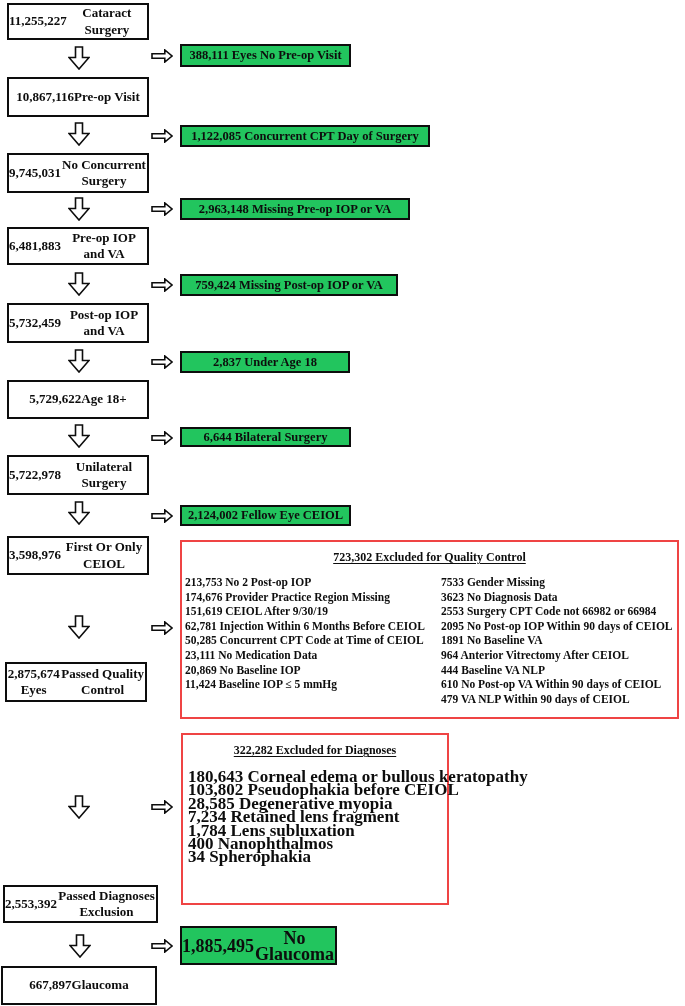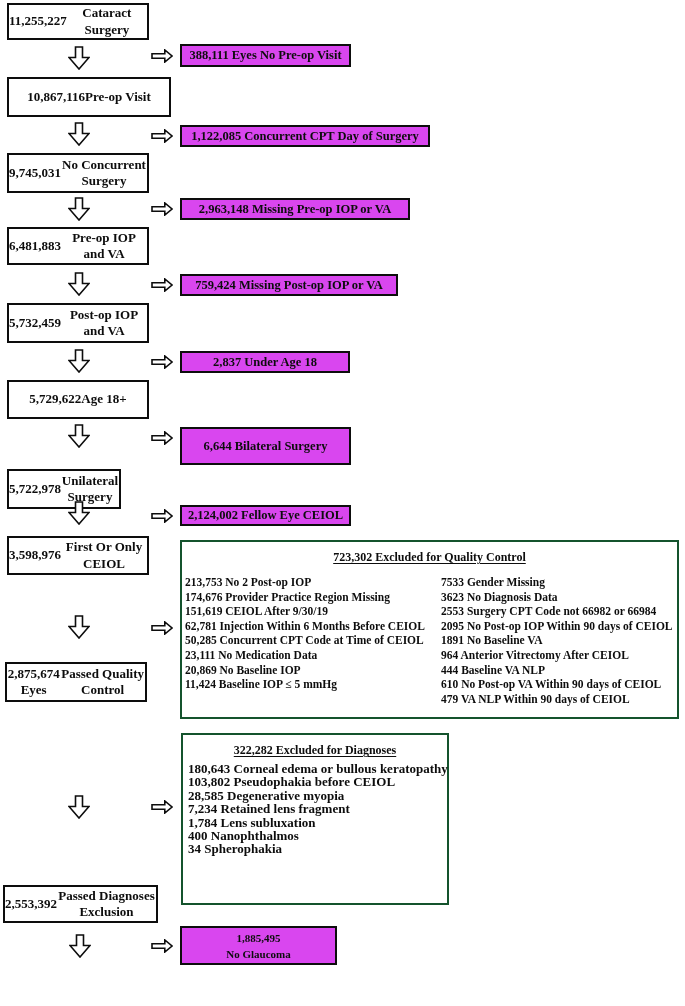--- a/index.html
+++ b/index.html
@@ -12,87 +12,91 @@
     overflow:hidden;
   }
   .mbox{
     position:absolute;box-sizing:border-box;
     border:2.5px solid #0d0d0d;background:#fff;
     display:flex;flex-direction:row;align-items:center;justify-content:center;
     text-align:center;font-weight:bold;font-size:13px;line-height:16.5px;
   }
   .sbox{
     position:absolute;box-sizing:border-box;
-    border:2px solid #0d0d0d;background:#d946ef;
+    border:2px solid #0d0d0d;background:#22c55e;
     display:flex;align-items:center;justify-content:center;
     text-align:center;font-weight:bold;font-size:12.5px;line-height:15px;
     white-space:nowrap;
   }
-  .sbox.two-line{flex-direction:column;white-space:normal;font-size:11px;line-height:16px;}
+  .sbox.two-line{white-space:normal;font-size:18px;line-height:16px;}
   .panel{
     position:absolute;box-sizing:border-box;
-    border:2px solid #14532d;background:#fff;font-weight:bold;
+    border:2px solid #ef4444;background:#fff;font-weight:bold;
   }
   .panel-title{
     text-align:center;text-decoration:underline;text-underline-offset:2px;
     font-size:12px;margin-top:8px;
   }
   .q-cols{display:flex;margin:10px 0 15px 3px;font-size:11.5px;line-height:14.6px;}
   .q-col-left{width:256px;}
   .q-col-right{flex:1;}
   .q-cols div,.d-items div{white-space:nowrap;}
-  .d-items{margin:4px 0 0 5px;font-size:13px;line-height:13.4px;}
+  .d-items{margin:12px 0 0 5px;font-size:17px;line-height:13.4px;}
   .arrow{position:absolute;}
   .arrow path{fill:#ffffff;stroke:#0d0d0d;stroke-width:1.6;stroke-linejoin:miter;}
 </style>
 </head>
 <body>
 
 <div id="figure">
 
   <div class="mbox" style="left:7px;top:3px;width:142px;height:37px">
     <span>11,255,227</span>
     <span>Cataract Surgery</span>
   </div>
-  <div class="mbox" style="left:7px;top:77px;width:164px;height:40px">
+  <div class="mbox" style="left:7px;top:77px;width:142px;height:40px">
     <span>10,867,116</span>
     <span>Pre-op Visit</span>
   </div>
   <div class="mbox" style="left:7px;top:153px;width:142px;height:40px">
     <span>9,745,031</span>
     <span>No Concurrent Surgery</span>
   </div>
   <div class="mbox" style="left:7px;top:227px;width:142px;height:38px">
     <span>6,481,883</span>
     <span>Pre-op IOP and VA</span>
   </div>
   <div class="mbox" style="left:7px;top:303px;width:142px;height:40px">
     <span>5,732,459</span>
     <span>Post-op IOP and VA</span>
   </div>
   <div class="mbox" style="left:7px;top:380px;width:142px;height:39px">
     <span>5,729,622</span>
     <span>Age 18+</span>
   </div>
-  <div class="mbox" style="left:7px;top:469px;width:114px;height:40px">
+  <div class="mbox" style="left:7px;top:455px;width:142px;height:40px">
     <span>5,722,978</span>
     <span>Unilateral Surgery</span>
   </div>
   <div class="mbox" style="left:7px;top:536px;width:142px;height:39px">
     <span>3,598,976</span>
     <span>First Or Only CEIOL</span>
   </div>
   <div class="mbox" style="left:5px;top:662px;width:142px;height:40px">
     <span>2,875,674 Eyes</span>
     <span>Passed Quality Control</span>
   </div>
   <div class="mbox" style="left:3px;top:885px;width:155px;height:38px">
     <span>2,553,392</span>
     <span>Passed Diagnoses Exclusion</span>
   </div>
+  <div class="mbox" style="left:1px;top:966px;width:156px;height:39px">
+    <span>667,897</span>
+    <span>Glaucoma</span>
+  </div>
 
   <svg class="arrow" style="left:68px;top:46px" width="22" height="24" viewBox="0 0 22 24">
       <path d="M7.5 1 H14.5 V11.5 H21 L11 23 L1 11.5 H7.5 Z"></path>
     </svg>
   <svg class="arrow" style="left:68px;top:122px" width="22" height="24" viewBox="0 0 22 24">
       <path d="M7.5 1 H14.5 V11.5 H21 L11 23 L1 11.5 H7.5 Z"></path>
     </svg>
   <svg class="arrow" style="left:68px;top:197px" width="22" height="24" viewBox="0 0 22 24">
       <path d="M7.5 1 H14.5 V11.5 H21 L11 23 L1 11.5 H7.5 Z"></path>
     </svg>
@@ -157,21 +161,21 @@
   </div>
   <div class="sbox" style="left:180px;top:198px;width:230px;height:22px">
     <span>2,963,148 Missing Pre-op IOP or VA</span>
   </div>
   <div class="sbox" style="left:180px;top:274px;width:218px;height:22px">
     <span>759,424 Missing Post-op IOP or VA</span>
   </div>
   <div class="sbox" style="left:180px;top:351px;width:170px;height:22px">
     <span>2,837 Under Age 18</span>
   </div>
-  <div class="sbox" style="left:180px;top:427px;width:171px;height:38px">
+  <div class="sbox" style="left:180px;top:427px;width:171px;height:20px">
     <span>6,644 Bilateral Surgery</span>
   </div>
   <div class="sbox" style="left:180px;top:505px;width:171px;height:21px">
     <span>2,124,002 Fellow Eye CEIOL</span>
   </div>
 
   <div class="panel" style="left:180px;top:540px;width:499px;height:179px">
     <div class="panel-title">723,302 Excluded for Quality Control</div>
     <div class="q-cols">
       <div class="q-col-left">

